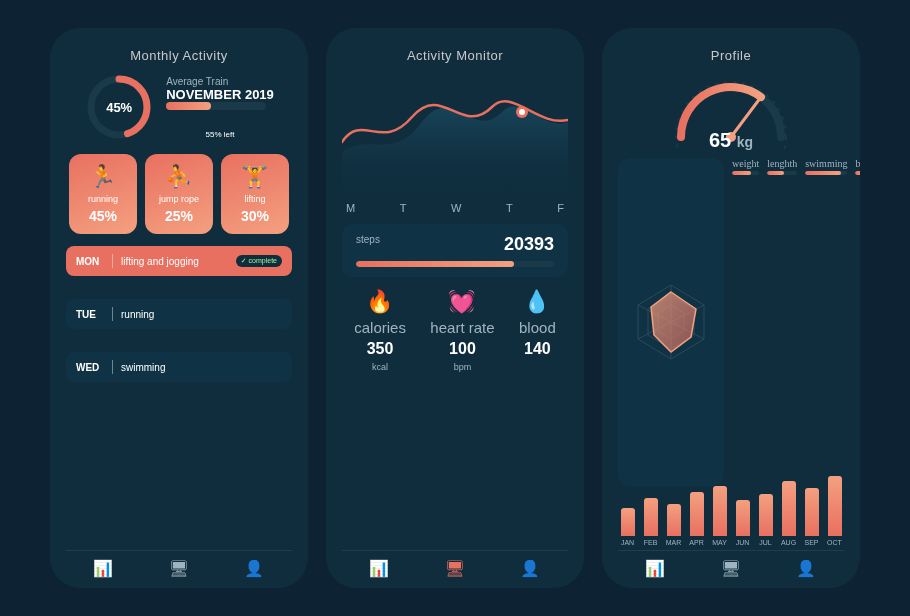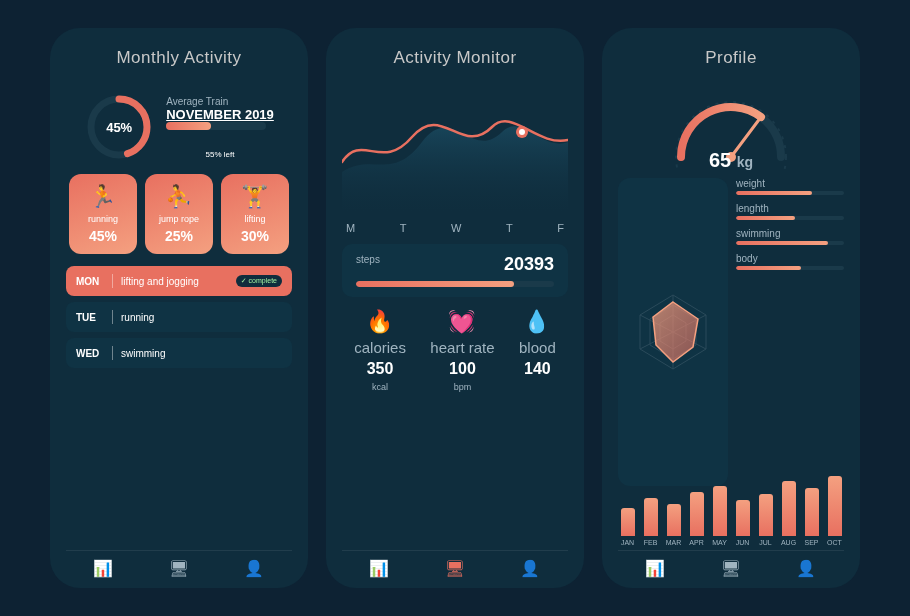--- a/index.html
+++ b/index.html
@@ -26,22 +26,22 @@
       height: 560px;
       display: flex;
       flex-direction: column;
       align-items: center;
       padding: 20px 16px 10px;
       position: relative;
       overflow: hidden;
     }
     .phone-title {
       color: #c8c8c8;
-      font-size: 17px;
-      margin-bottom: 24px;
+      font-size: 13px;
+      margin-bottom: 9px;
       letter-spacing: 0.5px;
     }
 
     
     .circular-progress {
       position: relative;
       width: 70px;
       height: 70px;
       flex-shrink: 0;
     }
@@ -68,21 +68,20 @@
       flex-direction: column;
     }
     .train-text .label {
       color: #a0b4c0;
       font-size: 10px;
     }
     .train-text .month {
       color: #fff;
       font-size: 13px;
       font-weight: bold;
-      text-decoration: underline;
     }
     .progress-bar-container {
       background: #1a3a4a;
       border-radius: 4px;
       height: 8px;
       width: 100px;
       position: relative;
     }
     .progress-bar-fill {
       height: 100%;
@@ -120,21 +119,21 @@
     }
     .activity-card .act-val {
       color: #fff;
       font-size: 14px;
       font-weight: bold;
     }
     .schedule-list {
       width: 100%;
       display: flex;
       flex-direction: column;
-      gap: 6px;
+      gap: 23px;
       margin-bottom: 10px;
     }
     .schedule-item {
       background: #0f3344;
       border-radius: 8px;
       padding: 8px 10px;
       display: flex;
       align-items: center;
       gap: 8px;
     }
@@ -307,22 +306,23 @@
       border-radius: 12px;
       width: 110px;
       display: flex;
       align-items: center;
       justify-content: center;
       padding: 8px;
     }
     .stats-section {
       flex: 1;
       display: flex;
-      flex-direction: column;
+      flex-direction: row;
       gap: 8px;
+      font-family: Liberation Serif, serif;
     }
     .stat-row {
       display: flex;
       flex-direction: column;
       gap: 2px;
     }
     .stat-label {
       color: #a0b4c0;
       font-size: 10px;
     }

